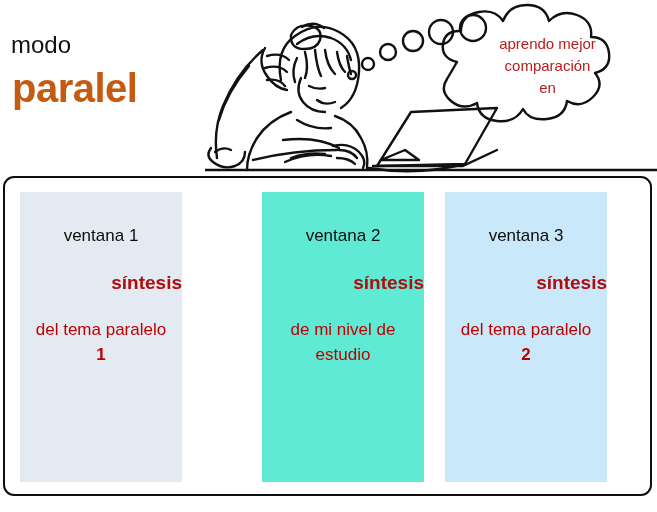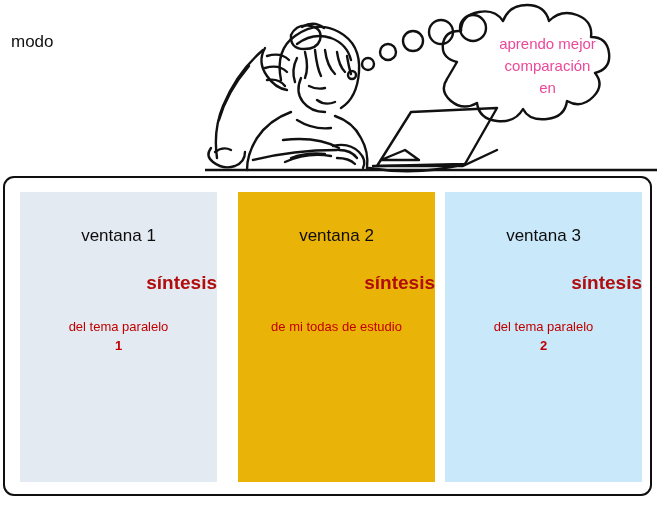--- a/index.html
+++ b/index.html
@@ -20,21 +20,21 @@
     position: absolute;
     left: 0; top: 0;
     width: 657px;
     height: 176px;
   }
 
   #title-modo {
     position: absolute;
     left: 11px;
     top: 33px;
-    font-size: 17px;
+    font-size: 24px;
     color: #111111;
     letter-spacing: 0px;
     line-height: 1;
   }
 
   #title-paralel {
     position: absolute;
     left: 12px;
     top: 68px;
     font-size: 40px;
@@ -55,21 +55,21 @@
   #illustration svg { display: block; }
 
   
   #bubble-text {
     position: absolute;
     left: 465px;
     top: 33px;
     width: 165px;
     text-align: center;
     font-size: 15px;
-    color: #ec4899;
+    color: #b91c1c;
     line-height: 1.45;
   }
 
   
   #panel {
     position: absolute;
     left: 3px;
     top: 176px;
     width: 649px;
     height: 320px;
@@ -83,21 +83,21 @@
     position: absolute;
     left: 15px;
     top: 14px;
     width: 619px;
     height: 290px;
   }
 
   .column {
     position: absolute;
     top: 0;
-    width: 197px;
+    width: 162px;
     height: 290px;
     text-align: center;
   }
   #col-1 { left: 0px; }
   #col-2 { left: 218px; }
   #col-3 { left: 425px; text-decoration: underline; }
 
   .col-head {
     position: absolute;
     left: 0; right: 0;
@@ -111,21 +111,21 @@
     top: 80px;
     font-size: 19px;
     font-weight: bold;
     color: #b10d0d;
     text-align: right;
   }
   .col-desc {
     position: absolute;
     left: 0; right: 0;
     top: 126px;
-    font-size: 13px;
+    font-size: 17px;
     color: #c00000;
     line-height: 1.45;
   }
   .col-desc .strong {
     font-weight: bold;
     display: block;
   }
 
   
   #footer-note {
@@ -140,20 +140,21 @@
   }
   #footer-note span { display: block; white-space: pre; }
 </style>
 </head>
 <body>
 
 <div id="header">
 
   <div id="title-modo">modo</div>
 
+  <div id="title-paralel" style="color: rgb(197, 90, 17);">paralel</div>
 
   <div id="illustration">
     <svg width="452" height="176" viewBox="0 0 452 176" xmlns="http://www.w3.org/2000/svg" fill="none" stroke="#111111" stroke-width="2.4" stroke-linecap="round" stroke-linejoin="round">
 
       <line x1="0" y1="170" x2="452" y2="170" stroke-width="2.6"></line>
 
       <path d="M86 35 q6 -12 20 -9 q12 3 9 14 q-3 9 -16 9 q-14 0 -13 -14 z"></path>
       <path d="M97 27 q12 -7 22 1"></path>
 
       <path d="M76 80 q-6 -30 14 -44 q22 -16 44 -4 q22 12 20 40 q-2 26 -18 36"></path>
@@ -245,25 +246,25 @@
 
     <div class="column" id="col-1" style="background: rgb(227, 234, 242);">
       <div class="col-head">ventana 1</div>
       <div class="col-sint">síntesis</div>
       <div class="col-desc">
         <span>del tema paralelo</span>
         <span class="strong">1</span>
       </div>
     </div>
 
-    <div class="column" id="col-2" style="background: #eab308;">
+    <div class="column" id="col-2" style="background: #5eead4; margin-left: 24px;">
       <div class="col-head">ventana 2</div>
       <div class="col-sint">síntesis</div>
       <div class="col-desc">
-        <span>de mi todas</span>
+        <span>de mi nivel</span>
         <span>de estudio</span>
       </div>
     </div>
 
     <div class="column" id="col-3" style="background: rgb(201, 232, 250);">
       <div class="col-head">ventana 3</div>
       <div class="col-sint">síntesis</div>
       <div class="col-desc">
         <span>del tema paralelo</span>
         <span class="strong">2</span>

